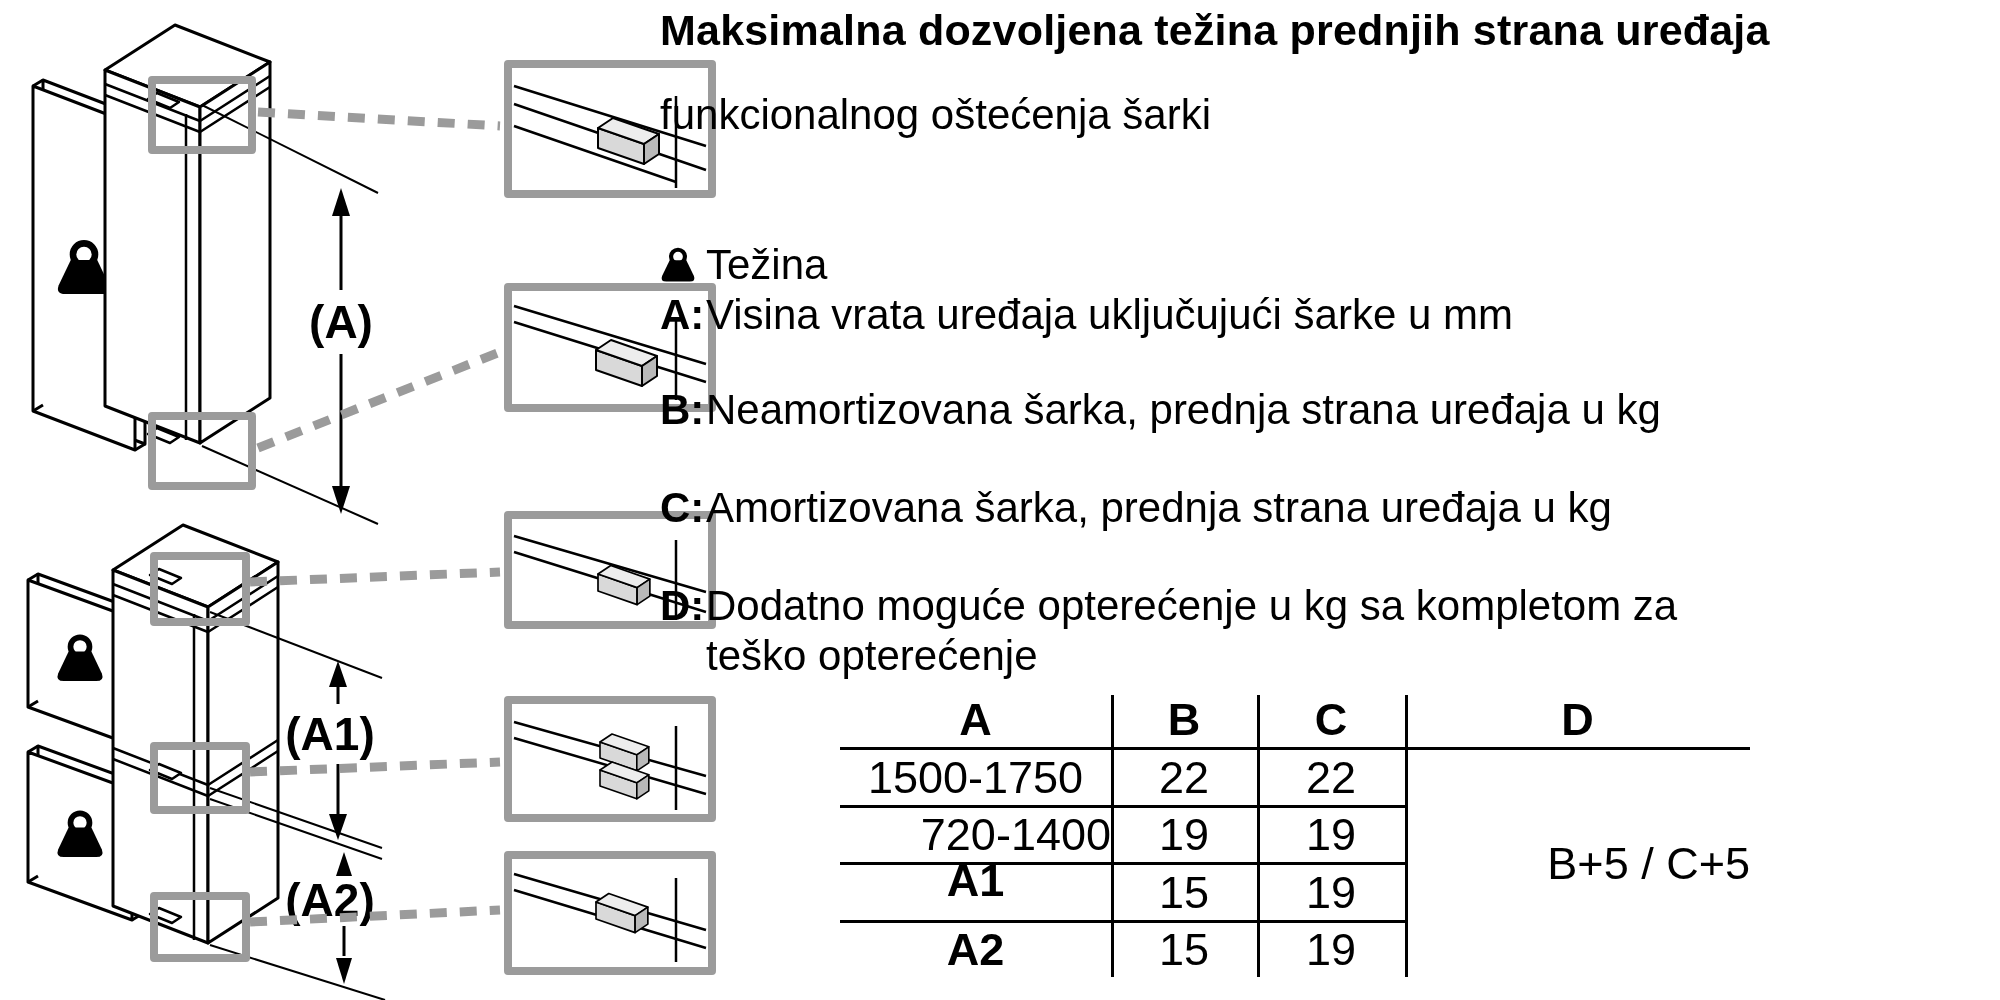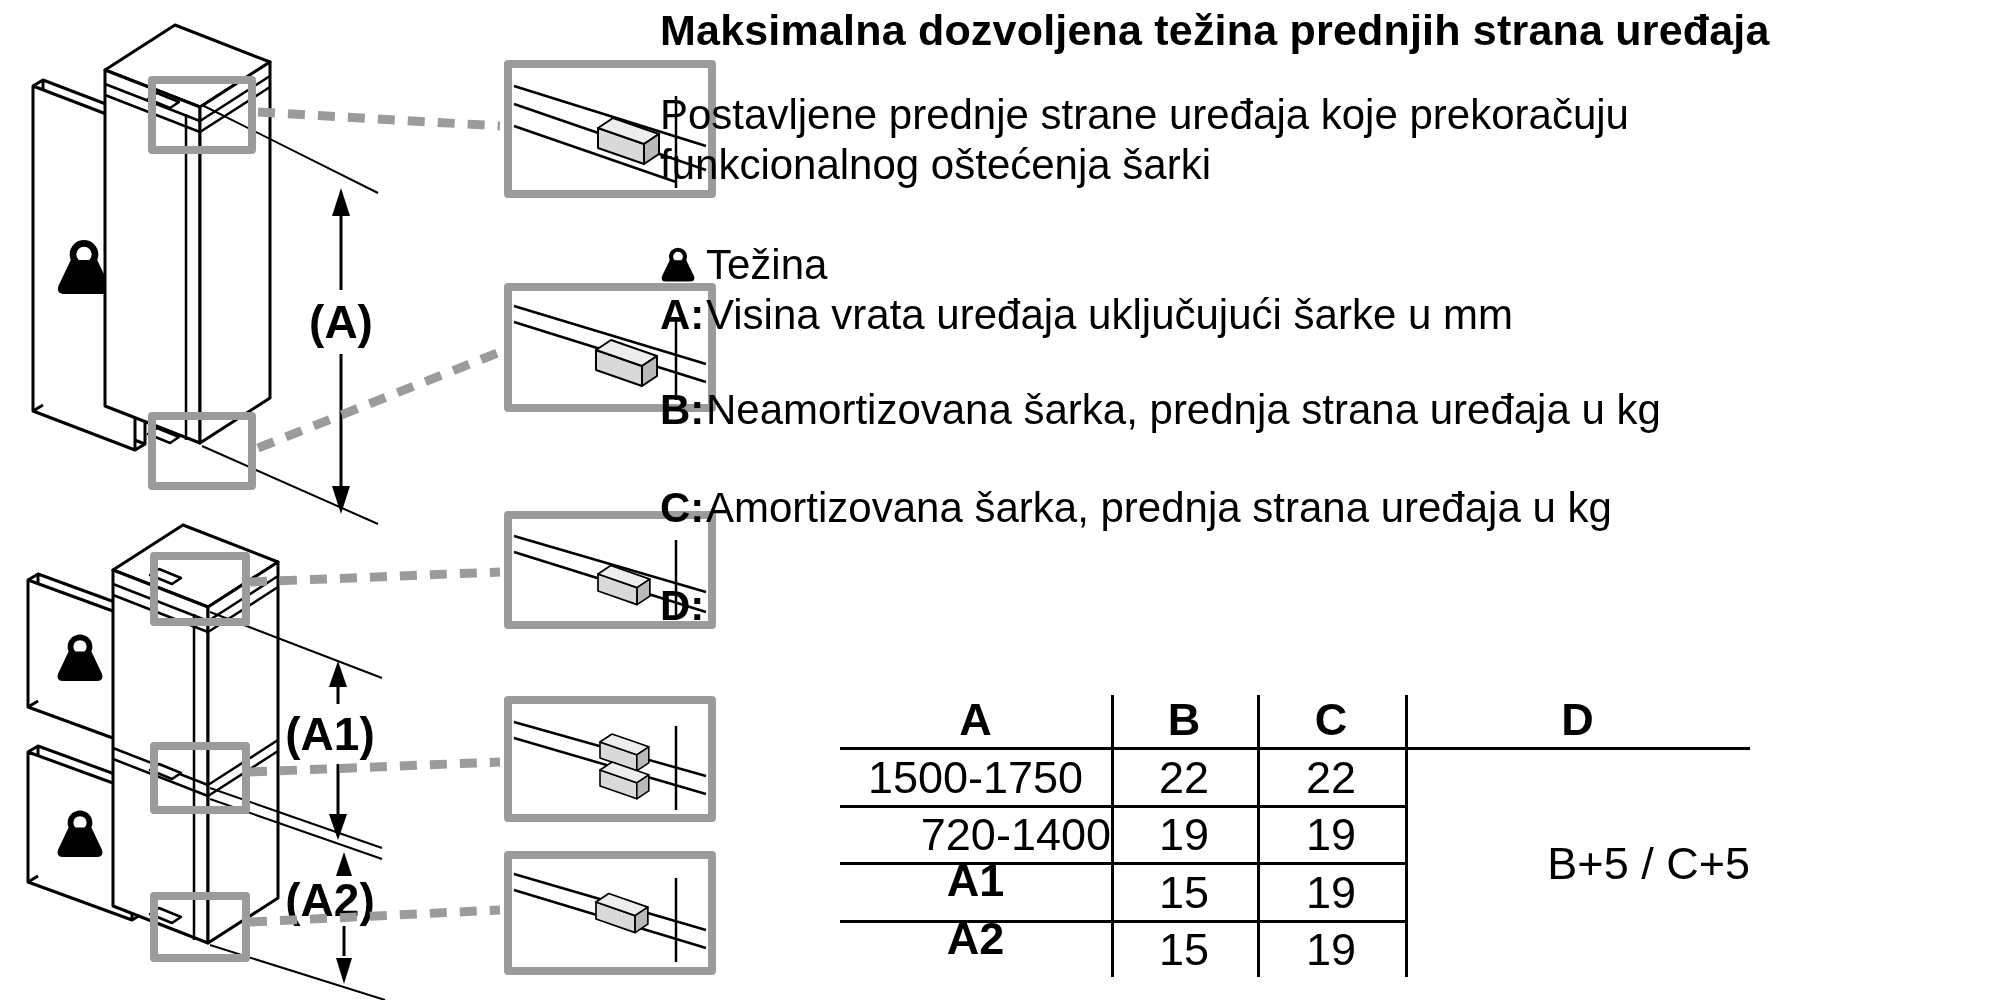--- a/index.html
+++ b/index.html
@@ -171,21 +171,20 @@
         <use href="#hblk" transform="translate(596,902) scale(0.85)"></use>
       </g>
     </g>
   </svg>
 
   <div class="content">
 
     <div class="title">Maksimalna dozvoljena težina prednjih strana uređaja</div>
 
     <div class="intro">
-      <div>Postavljene prednje strane uređaja koje prekoračuju</div>
       <div>funkcionalnog oštećenja šarki</div>
     </div>
 
     <div class="lrow row-weight">
       <span class="licon">
         <svg width="36" height="46" viewBox="-26 -32 52 56">
             <use href="#kb"></use>
           </svg>
       </span>
       <span>Težina</span>
@@ -202,20 +201,22 @@
     </div>
 
     <div class="lrow row-c">
       <span class="lkey">C:</span>
       <span>Amortizovana šarka, prednja strana uređaja u kg</span>
     </div>
 
     <div class="lrow row-d">
       <span class="lkey">D:</span>
       <span>
+        <div>Dodatno moguće opterećenje u kg sa kompletom za</div>
+        <div>teško opterećenje</div>
       </span>
     </div>
 
     <div class="spec-table">
 
       <div class="st-line" style="left:0;top:55px;width:910px;height:3px;"></div>
       <div class="st-line" style="left:0;top:113px;width:565px;height:3px;"></div>
       <div class="st-line" style="left:0;top:170px;width:565px;height:3px;"></div>
       <div class="st-line" style="left:0;top:228px;width:565px;height:3px;"></div>
       <div class="st-line" style="left:271px;top:3px;width:3px;height:282px;"></div>
@@ -232,20 +233,20 @@
       <div class="st-cell" style="left:417px;top:58px;width:148px;height:55px;line-height:55px;">22</div>
 
       <div class="st-cell" style="left:0;top:116px;width:271px;height:54px;line-height:54px;text-align:right;">720-1400</div>
       <div class="st-cell" style="left:271px;top:116px;width:146px;height:54px;line-height:54px;">19</div>
       <div class="st-cell" style="left:417px;top:116px;width:148px;height:54px;line-height:54px;">19</div>
 
       <div class="st-cell st-bold" style="left:0;top:161px;width:271px;height:64px;line-height:55px;">A1</div>
       <div class="st-cell" style="left:271px;top:173px;width:146px;height:55px;line-height:55px;">15</div>
       <div class="st-cell" style="left:417px;top:173px;width:148px;height:55px;line-height:55px;">19</div>
 
-      <div class="st-cell st-bold" style="left:0;top:220px;width:271px;height:54px;line-height:54px;">A2</div>
+      <div class="st-cell st-bold" style="left:0;top:231px;width:271px;height:54px;line-height:54px;">A2</div>
       <div class="st-cell" style="left:271px;top:231px;width:146px;height:54px;line-height:54px;">15</div>
       <div class="st-cell" style="left:417px;top:231px;width:148px;height:54px;line-height:54px;">19</div>
 
       <div class="st-cell" style="left:565px;top:58px;width:345px;height:227px;line-height:227px;text-align:right;">B+5 / C+5</div>
     </div>
   </div>
 </div>
 
 </body></html>

